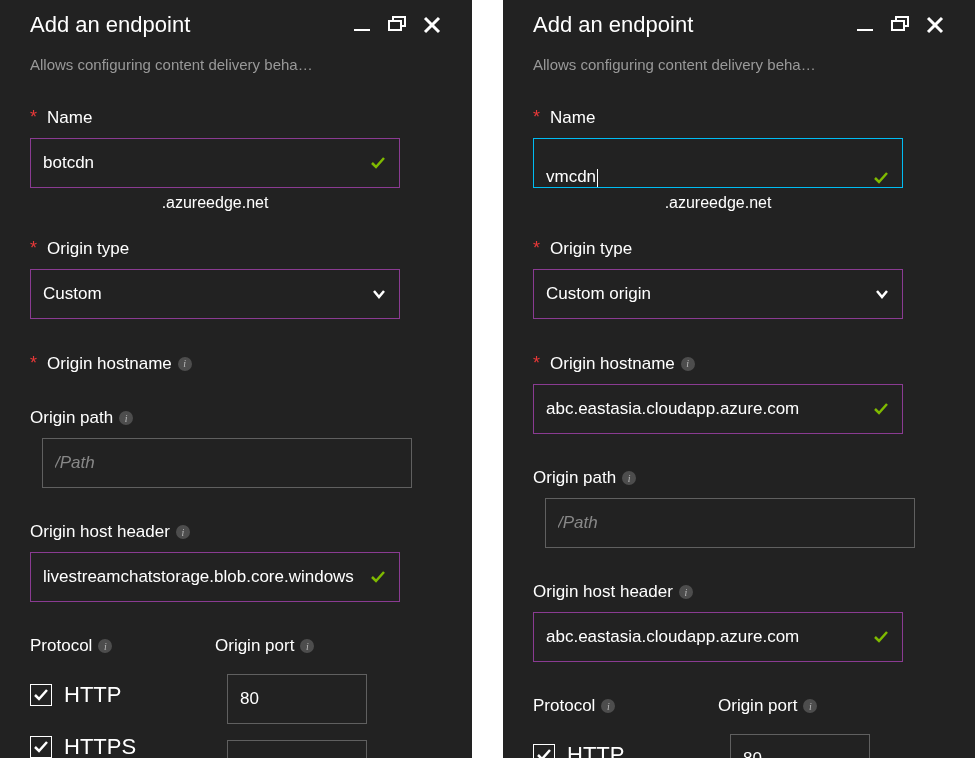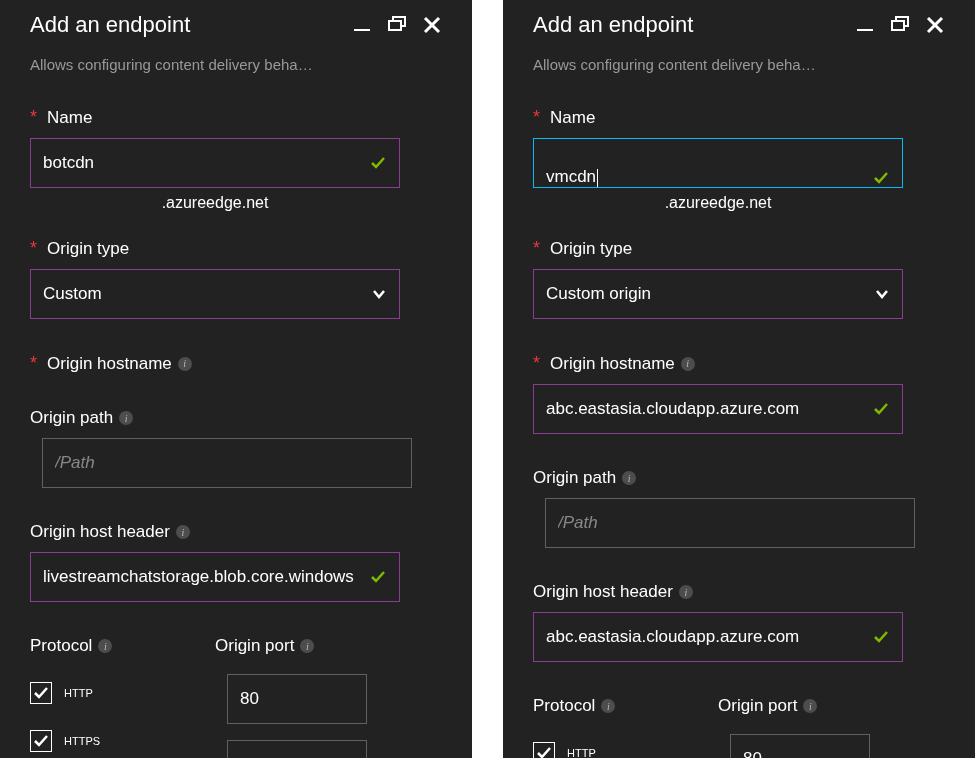--- a/index.html
+++ b/index.html
@@ -53,21 +53,21 @@
     .chevron { margin-left: auto; }
     .check-icon { color: #7fba00; margin-left: auto; }
     .suffix { text-align: center; width: 370px; font-size: 16px; color: #fff; margin-top: 6px; }
     .cursor { display: inline-block; width: 1px; height: 18px; background: #fff; vertical-align: middle; margin-left: 1px; }
     .row2 { display: flex; gap: 0; margin-top: 34px; width: 370px; }
     .col { flex: 1; }
     .cb-row { display: flex; align-items: center; gap: 12px; margin-top: 26px; }
     .cb {
       width: 22px; height: 22px; border: 1px solid #fff; display: flex; align-items: center; justify-content: center; cursor: pointer; color: #fff;
     }
-    .cb-label { font-size: 11px; }
+    .cb-label { font-size: 22px; }
     .port { width: 140px; }
     svg { display: block; }
   </style>
 </head>
 <body>
 
 <div class="panel left">
   <div class="titlebar">
     <div class="title-wrap">
       <div class="title">Add an endpoint</div>

